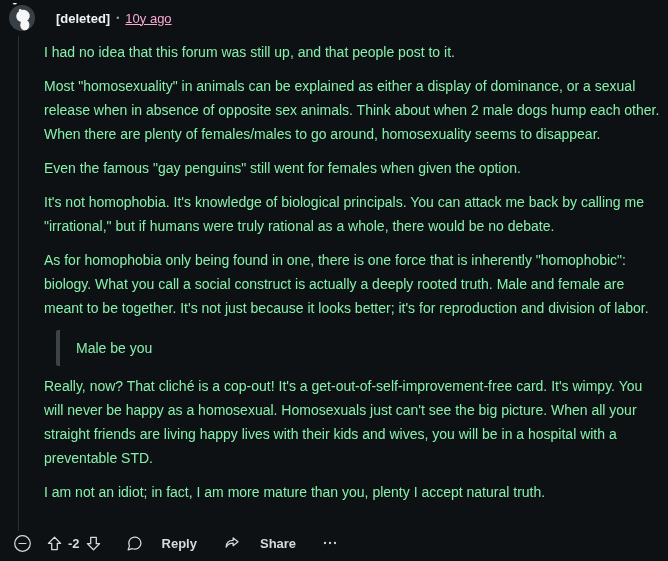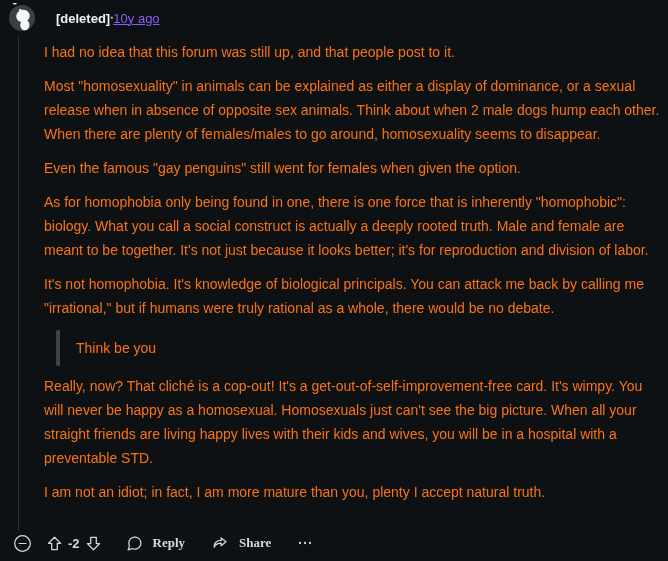--- a/index.html
+++ b/index.html
@@ -16,53 +16,53 @@
     background:#2a3136;
   }
 
   
   .avatar{
     position:absolute;left:8px;top:3px;width:28px;height:28px;border-radius:50%;
     overflow:visible;cursor:pointer;
   }
   .header{
     position:absolute;left:44px;top:9px;height:18px;
-    display:flex;align-items:center;
+    display:flex;align-items:center;gap:6px;
     font-size:13px;
     padding-left:12px;
   }
   .author{color:#f0f3f4;font-weight:bold;}
   .sep{color:#8f999e;font-size:9px;line-height:13px;}
-  .time{color:#8b5cf6;text-decoration:underline;}
+  .time{color:#f9a8d4;text-decoration:underline;}
 
   
   .body{
     position:absolute;left:44px;top:32px;width:616px;
-    color:#f97316;font-size:14px;line-height:24px;
+    color:#86efac;font-size:14px;line-height:24px;
   }
   .body p{margin:8px 0 10px 0;}
   .body p.first{margin-top:8px;}
   blockquote{
     margin:6px 0 6px 12px;
     padding:6px 0 6px 16px;
     border-left:4px solid #3c4447;
     border-radius:2px;
   }
   blockquote p{margin:0 !important;}
 
   
   .footer{
     position:absolute;left:0;bottom:3px;width:668px;height:30px;
     display:flex;align-items:center;
     color:#d4dadd;font-size:13px;
   }
   .action{
-    display:flex;align-items:center;gap:10px;
+    display:flex;align-items:center;gap:19px;
     background:none;border:none;color:#d4dadd;
-    font-family:Liberation Serif, serif;font-size:13px;font-weight:600;
+    font-family:Liberation Sans, sans-serif;font-size:13px;font-weight:600;
     cursor:pointer;padding:0;
   }
   .collapse-btn{margin-left:13px;}
   .vote-group{margin-left:14px;display:flex;align-items:center;}
   .vote-btn{background:none;border:none;padding:0;cursor:pointer;display:flex;color:#d4dadd;}
   .score{color:#d4dadd;font-size:13px;font-weight:600;margin:0 5px;}
   .reply-btn{margin-left:24px;}
   .share-btn{margin-left:26px;align-items:center;}
   .more-btn{margin-left:26px;}
   svg{display:block;}
@@ -94,24 +94,24 @@
   <div class="header">
     <span class="author">[deleted]</span>
     <span class="sep">•</span>
     <span class="time">10y ago</span>
   </div>
 
   <div class="body">
     <p class="first">I had no idea that this forum was still up, and that people post to it.</p>
     <p>Most "homosexuality" in animals can be explained as either a display of dominance, or a sexual release when in absence of opposite sex animals. Think about when 2 male dogs hump each other. When there are plenty of females/males to go around, homosexuality seems to disappear.</p>
     <p>Even the famous "gay penguins" still went for females when given the option.</p>
+    <p>It's not homophobia. It's knowledge of biological principals. You can attack me back by calling me "irrational," but if humans were truly rational as a whole, there would be no debate.</p>
     <p>As for homophobia only being found in one, there is one force that is inherently "homophobic": biology. What you call a social construct is actually a deeply rooted truth. Male and female are meant to be together. It's not just because it looks better; it's for reproduction and division of labor.</p>
-    <p>It's not homophobia. It's knowledge of biological principals. You can attack me back by calling me "irrational," but if humans were truly rational as a whole, there would be no debate.</p>
     <blockquote>
-      <p>Think be you</p>
+      <p>Male be you</p>
     </blockquote>
     <p>Really, now? That cliché is a cop-out! It's a get-out-of-self-improvement-free card. It's wimpy. You will never be happy as a homosexual. Homosexuals just can't see the big picture. When all your straight friends are living happy lives with their kids and wives, you will be in a hospital with a preventable STD.</p>
     <p>I am not an idiot; in fact, I am more mature than you, plenty I accept natural truth.</p>
   </div>
 
   <div class="footer">
 
     <button class="action collapse-btn">
       <svg width="19" height="19" viewBox="0 0 20 20" fill="none" stroke="#d4dadd" stroke-width="1.3">
         <circle cx="10" cy="10" r="8.2"></circle>

